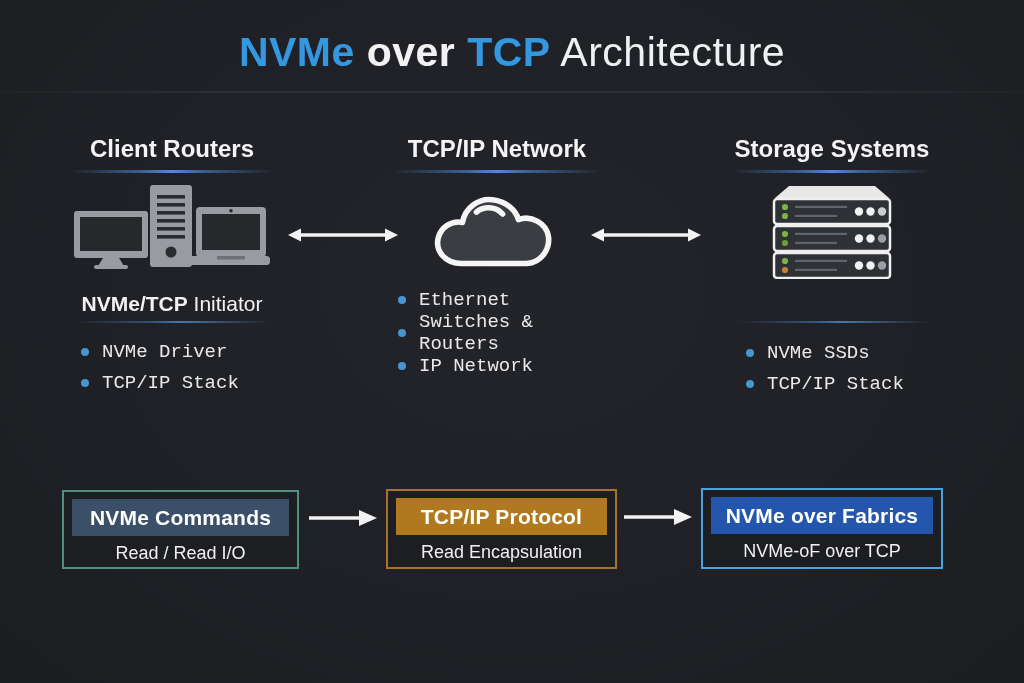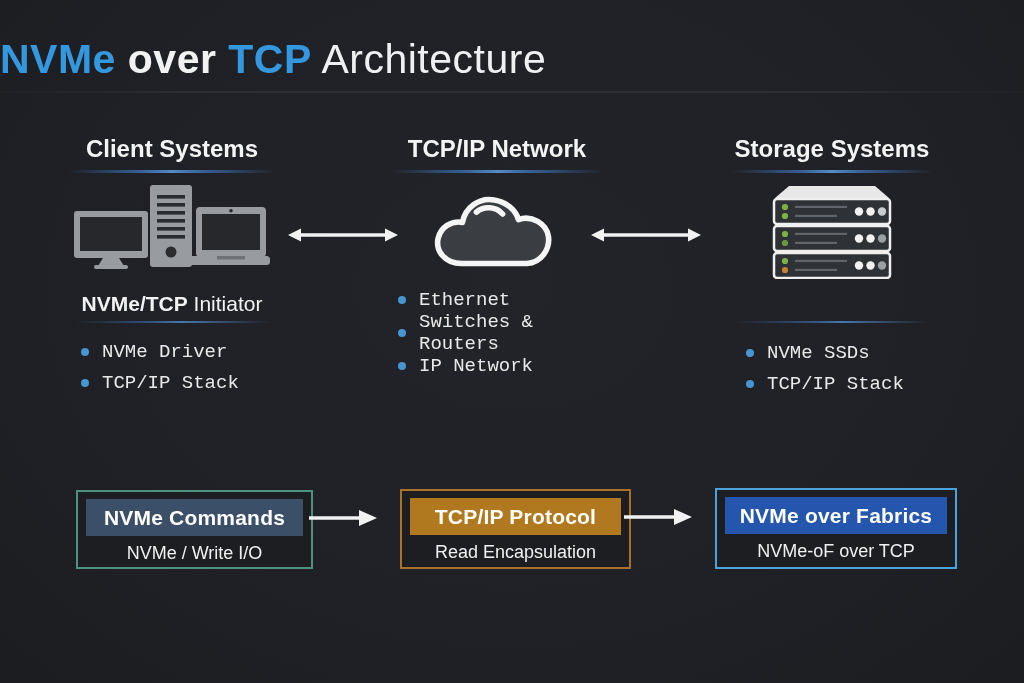--- a/index.html
+++ b/index.html
@@ -5,21 +5,21 @@
   * { margin:0; padding:0; box-sizing:border-box; }
   html,body { background:#17181b; }
   body { font-family:"Liberation Sans", sans-serif; }
   .canvas {
     position:relative; width:1024px; height:683px; overflow:hidden;
     background: radial-gradient(ellipse at 50% 42%, #232429 0%, #202126 55%, #1c1d21 100%);
     color:#eaeaea;
   }
 
   
-  .title { position:absolute; top:36px; left:0; width:100%; text-align:left;
+  .title { position:absolute; top:29px; left:0; width:100%; text-align:center;
            font-size:41px; font-weight:700; letter-spacing:.5px; color:#f2f2f2; }
   .title .accent { color:#3398e0; }
   .title .light { font-weight:400; color:#eef0f2; }
   .title-sep { position:absolute; top:91px; left:0; width:100%; height:2px;
                background:linear-gradient(90deg, rgba(255,255,255,0.01), rgba(255,255,255,0.06) 20%, rgba(255,255,255,0.06) 80%, rgba(255,255,255,0.01)); }
 
   
   .col { position:absolute; top:135px; height:280px; text-align:center; }
   .col-client  { left:55px;  width:234px; }
   .col-network { left:378px; width:238px; }
@@ -44,21 +44,21 @@
   .col-network .bullets li { height:33px; }
   .dot { width:8px; height:8px; border-radius:50%; background:#4596d1; flex:0 0 8px; }
   .bullet-text { font-size:19px; color:#e9e9e9;font-family:Liberation Mono, monospace; }
 
   
   .dbl-arrow { position:absolute; top:227px; width:110px; height:16px; }
   .dbl-arrow-1 { left:288px; }
   .dbl-arrow-2 { left:591px; }
 
   
-  .flow-box { position:absolute; background:#1d1e22;margin-left:14px; }
+  .flow-box { position:absolute; background:#1d1e22; }
   .flow-box .band { margin:7px 8px 0 8px; height:37px; display:flex; align-items:center; justify-content:center;
                     font-size:21px; font-weight:700; color:#ffffff; letter-spacing:.2px; }
   .flow-box .body { display:flex; align-items:center; justify-content:center; height:32px; margin-top:1px;
                     font-size:18px; color:#f0f0f0; }
   .box-1 { left:62px;  top:490px; width:237px; height:79px; border:2px solid #4f9181; }
   .box-1 .band { background:#3c4f69; }
   .box-2 { left:386px; top:489px; width:231px; height:80px; border:2px solid #a9722a; }
   .box-2 .band { background:#b1791f; }
   .box-3 { left:701px; top:488px; width:242px; height:81px; border:2px solid #4ba2dc; }
   .box-3 .band { background:#2356ac; }
@@ -69,21 +69,21 @@
 </style>
 </head>
 <body>
 
 <div class="canvas">
 
   <h1 class="title"><span class="accent">NVMe</span><span> over </span><span class="accent">TCP</span><span class="light"> Architecture</span></h1>
   <div class="title-sep"></div>
 
   <section class="col col-client">
-    <h2 class="col-header">Client Systems</h2>
+    <h2 class="col-header">Client Routers</h2>
     <div class="col-underline"></div>
     <div class="col-icon">
       <svg width="196" height="84" viewBox="0 0 196 84">
 
         <rect x="76" y="0" width="42" height="82" rx="3" fill="#989ca1"></rect>
         <rect x="83" y="10" width="28" height="3.6" fill="#2a2c30"></rect>
         <rect x="83" y="18" width="28" height="3.6" fill="#2a2c30"></rect>
         <rect x="83" y="26" width="28" height="3.6" fill="#2a2c30"></rect>
         <rect x="83" y="34" width="28" height="3.6" fill="#2a2c30"></rect>
         <rect x="83" y="42" width="28" height="3.6" fill="#2a2c30"></rect>
@@ -199,21 +199,21 @@
   <div class="dbl-arrow dbl-arrow-2">
     <svg width="110" height="16" viewBox="0 0 110 16">
       <line x1="11" y1="8" x2="99" y2="8" stroke="#f2f2f2" stroke-width="3.5"></line>
       <polygon points="13,1.5 13,14.5 0,8" fill="#f2f2f2"></polygon>
       <polygon points="97,1.5 97,14.5 110,8" fill="#f2f2f2"></polygon>
     </svg>
   </div>
 
   <div class="flow-box box-1">
     <div class="band">NVMe Commands</div>
-    <div class="body">NVMe / Write I/O</div>
+    <div class="body">Read / Read I/O</div>
   </div>
   <div class="flow-arrow flow-arrow-1">
     <svg width="72" height="20" viewBox="0 0 72 20">
       <line x1="2" y1="10" x2="54" y2="10" stroke="#f2f2f2" stroke-width="3.5"></line>
       <polygon points="52,2 52,18 70,10" fill="#f2f2f2"></polygon>
     </svg>
   </div>
   <div class="flow-box box-2">
     <div class="band">TCP/IP Protocol</div>
     <div class="body">Read Encapsulation</div>

